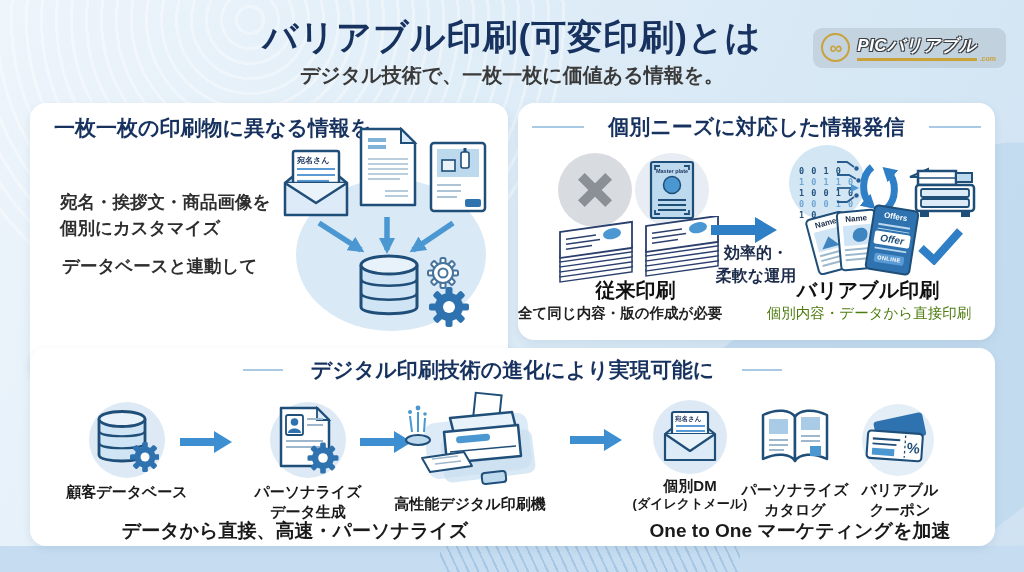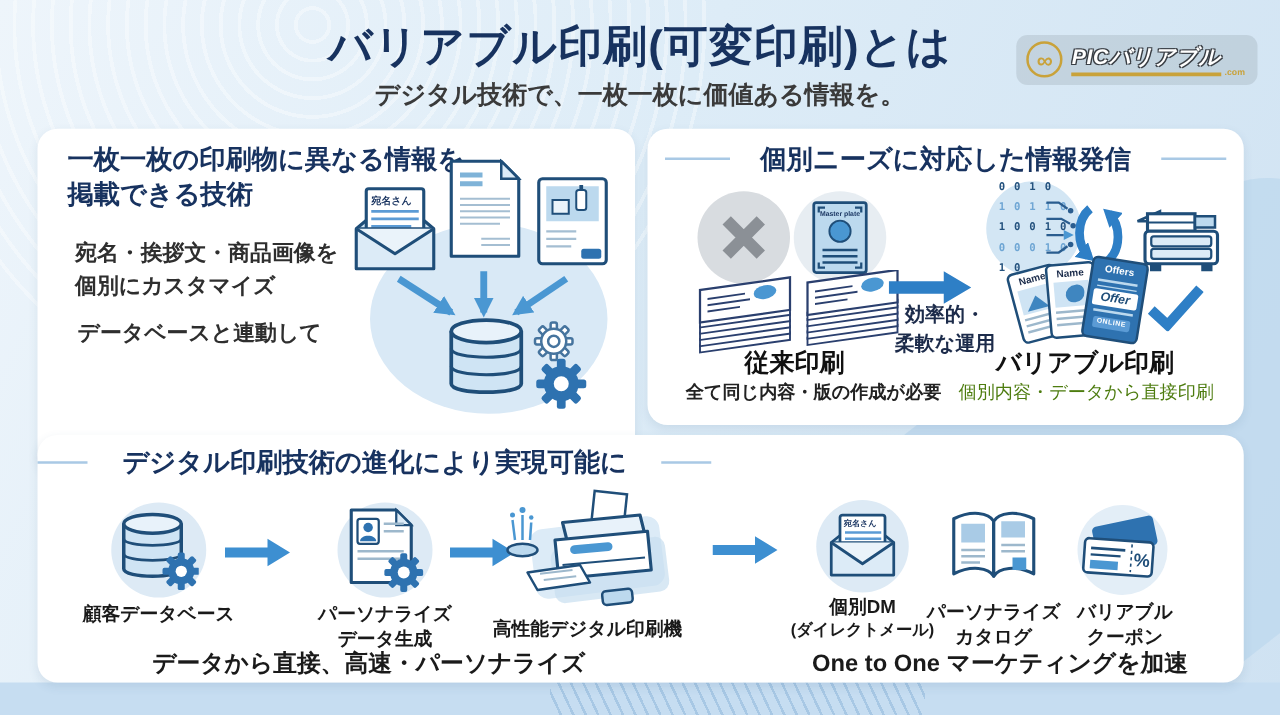--- a/index.html
+++ b/index.html
@@ -41,25 +41,25 @@
   .lp-b2{left:32px;top:150px;}
   .lp-illus{position:absolute;left:243px;top:24px;}
   
   .rp-head{position:absolute;top:10px;left:0;width:100%;display:flex;align-items:center;justify-content:center;gap:24px;}
   .rp-head-text{font-size:21px;font-weight:800;color:#17325f;white-space:nowrap;}
   .circle-icon{position:absolute;border-radius:50%;display:flex;align-items:center;justify-content:center;}
   .xcircle{left:40px;top:50px;width:74px;height:74px;background:#d8dce0;}
   .mcircle{left:117px;top:50px;width:74px;height:74px;background:#e7edf2;}
   .rp-stacks{position:absolute;left:38px;top:113px;}
   .rp-conv-title{position:absolute;left:20px;top:174px;width:195px;text-align:center;font-size:20px;font-weight:800;color:#111;}
-  .rp-conv-desc{position:absolute;left:0px;top:201px;width:235px;text-align:right;font-size:14.5px;font-weight:700;color:#222;white-space:nowrap;}
+  .rp-conv-desc{position:absolute;left:0px;top:201px;width:235px;text-align:left;font-size:14.5px;font-weight:700;color:#222;white-space:nowrap;}
   .rp-bigarrow{position:absolute;left:193px;top:112px;}
   .rp-trans{position:absolute;left:183px;top:138px;width:110px;text-align:center;font-size:16px;line-height:1.45;font-weight:800;color:#1c2b4a;}
   .bincircle{position:absolute;left:271px;top:42px;width:76px;height:76px;border-radius:50%;background:#d3e6f4;
-    display:flex;flex-direction:column;justify-content:space-between;padding-left:10px;box-sizing:border-box;}
+    display:flex;flex-direction:column;justify-content:flex-end;padding-left:10px;box-sizing:border-box;}
   .binrow{font-family:"DejaVu Sans Mono",monospace;font-size:8.5px;font-weight:bold;line-height:1.3;
     letter-spacing:1px;color:#24527e;white-space:nowrap;}
   .binrow:nth-child(even){color:#6fa6d4;}
   .bincircuit{position:absolute;right:2px;top:10px;}
   .rp-swap{position:absolute;left:340px;top:56px;}
   .rp-copier{position:absolute;left:390px;top:44px;}
   .cards{position:absolute;left:293px;top:103px;width:112px;height:92px;}
   .card{position:absolute;border:2px solid #1f4e79;border-radius:5px;background:#fff;overflow:hidden;box-sizing:border-box;}
   .card1{left:0;top:8px;width:40px;height:58px;transform:rotate(-15deg);}
   .card2{left:27px;top:4px;width:40px;height:60px;transform:rotate(-5deg);}
@@ -74,21 +74,21 @@
   .cofferhead{font-size:8px;font-weight:bold;text-align:center;color:#fff;padding:3px 0 1px;}
   .cofferband{background:#fff;margin:2px 3px 0;border-radius:2px;text-align:center;font-size:10px;font-weight:800;
     font-style:italic;color:#1f4e79;padding:1px 0;}
   .cline-w{height:1.5px;background:#bcd9ee;margin:3px 5px 0;}
   .conline{background:#5b9bd5;color:#fff;font-size:5.5px;font-weight:bold;text-align:center;margin:4px 6px 0;
     border-radius:2px;padding:1.5px 0;letter-spacing:.5px;}
   .rp-check{position:absolute;left:399px;top:124px;}
   .rp-var-title{position:absolute;left:245px;top:174px;width:210px;text-align:center;font-size:20px;font-weight:800;color:#111;}
   .rp-var-desc{position:absolute;left:235px;top:201px;width:232px;text-align:center;font-size:14.5px;font-weight:400;color:#4d7c0f;white-space:nowrap;}
   
-  .bp-head{position:absolute;top:8px;left:0;width:100%;display:flex;align-items:center;justify-content:flex-start;gap:28px;}
+  .bp-head{position:absolute;top:8px;left:0;width:100%;display:flex;align-items:center;justify-content:center;gap:28px;}
   .bp-head-text{font-size:21px;font-weight:800;color:#17325f;white-space:nowrap;}
   .fcircle{position:absolute;border-radius:50%;background:#ddeaf5;display:flex;align-items:center;justify-content:center;}
   .fc1{left:59px;top:54px;width:76px;height:76px;}
   .fc2{left:240px;top:54px;width:76px;height:76px;}
   .fc4{left:623px;top:52px;width:74px;height:74px;}
   .fc6{left:832px;top:56px;width:72px;height:72px;background:#e3eef7;}
   .fprinter{position:absolute;left:362px;top:38px;}
   .fcatalog{position:absolute;left:725px;top:57px;}
   .farrow{position:absolute;}
   .fa1{left:150px;top:80px;} .fa2{left:330px;top:80px;} .fa3{left:540px;top:78px;}
@@ -120,21 +120,20 @@
 
   <div class="logo">
     <span class="logo-mark">∞</span>
     <span class="logo-text">PICバリアブル</span>
     <span class="logo-suffix">.com</span>
   </div>
 
   <section class="panel panel-left">
     <div class="lp-heading">
       <span class="blockline">一枚一枚の印刷物に異なる情報を</span>
-      <span class="blockline">掲載できる技術</span>
     </div>
     <div class="lp-bullet lp-b1">
       <span class="blockline">宛名・挨拶文・商品画像を</span>
       <span class="blockline">個別にカスタマイズ</span>
     </div>
     <div class="lp-bullet lp-b2">
       <span class="blockline">データベースと連動して</span>
     </div>
 
     <svg class="lp-illus" width="228" height="207" viewBox="0 0 228 207">

